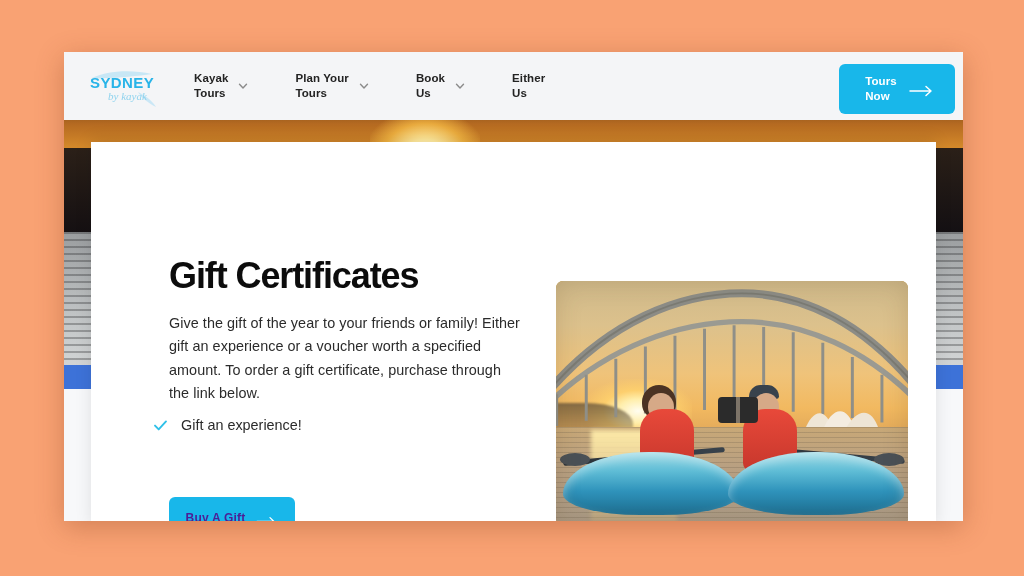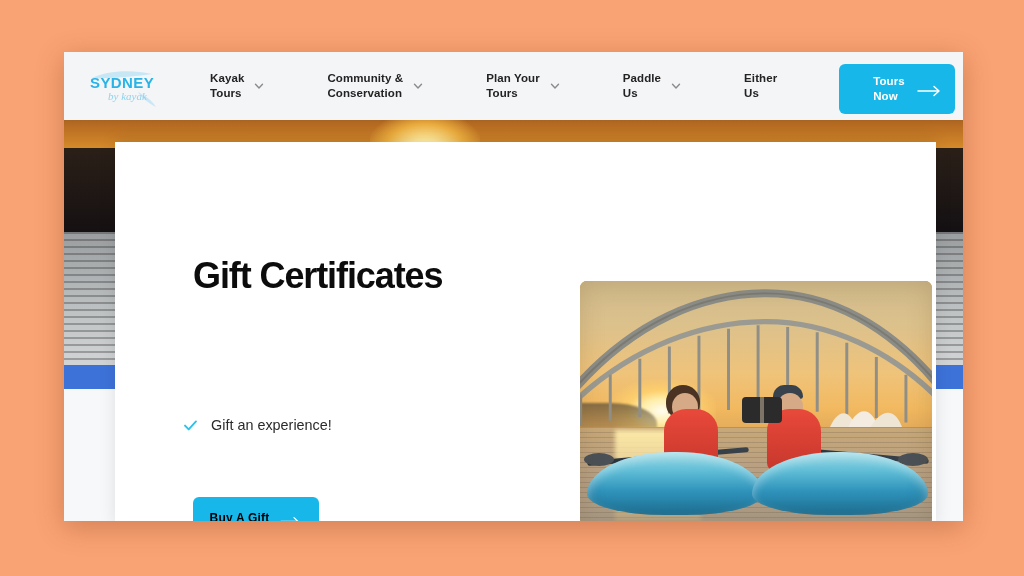--- a/index.html
+++ b/index.html
@@ -60,67 +60,66 @@
     position:absolute; left:0; top:0; width:100%; height:68px;
     background:#F4F5F7; display:flex; align-items:center;
     padding:0 0 0 22px; z-index:20;
   }
   #logo{ width:86px; height:48px; position:relative; flex:none; margin-right:22px; }
   #logo svg{ width:100%; height:100%; display:block; }
 
   .nav-group{ display:flex; align-items:center; gap:9px; margin-right:46px; }
   .nav-label{
     font-size:11.5px; font-weight:bold; color:#232323; line-height:1.32;
-    letter-spacing:.1px; white-space:pre-line; cursor:pointer;margin-left:16px;
+    letter-spacing:.1px; white-space:pre-line; cursor:pointer;
   }
   .chev{ width:12px; height:12px; flex:none; }
   .chev svg{ display:block; }
 
   #book-now-button{
     position:absolute; right:8px; top:12px;
     width:116px; height:50px; border-radius:6px; background:#18B7EA;
     display:flex; align-items:center; justify-content:center; gap:12px;
     cursor:pointer; padding-left:6px;
   }
   #book-now-button .nav-label{ color:#ffffff; }
   #book-arrow{ width:26px; height:12px; }
 
   
   #content-card{
     position:absolute; left:27px; top:90px; right:27px; bottom:-6px;
     background:#ffffff; z-index:15;
     box-shadow:0 -2px 16px rgba(0,0,0,.10);
-    margin-left:24px;
   }
 
   #page-title{
     position:absolute; left:78px; top:116px;
     font-size:36px; font-weight:bold; color:#0c0c0c;
     letter-spacing:-1.1px; line-height:1;
   }
   #intro-paragraph{
     position:absolute; left:78px; top:170px; width:352px;
     font-size:14.4px; line-height:1.63; color:#2b2b2b; letter-spacing:.05px;
   }
   #benefit-list{
-    position:absolute; left:68px; top:275px; list-style:none;
+    position:absolute; left:62px; top:275px; list-style:none;
   }
   .benefit-item{
     display:flex; align-items:center; gap:13px; margin-bottom:16px;
   }
   .check-icon{ width:15px; height:15px; flex:none; }
   .benefit-text{ font-size:14.4px; color:#2b2b2b; }
 
   #buy-gift-button{
     position:absolute; left:78px; top:355px;
     width:126px; height:42px; border-radius:6px; background:#18B7EA;
     display:flex; align-items:center; justify-content:center; gap:11px;
     cursor:pointer;
   }
-  #buy-gift-label{ font-size:12px; font-weight:bold; color:#000000; letter-spacing:.2px; }
+  #buy-gift-label{ font-size:12px; font-weight:bold; color:#4c1d95; letter-spacing:.2px; }
   #buy-arrow{ width:22px; height:11px; }
 
   
   #feature-photo{
     position:absolute; left:465px; top:139px;
     width:352px; height:244px; border-radius:7px; overflow:hidden;
     background:#b9861f;
   }
   .ph{ position:absolute; }
   #ph-sky{
@@ -249,42 +248,33 @@
     <div class="nav-group">
       <span class="nav-label">Kayak
 Tours</span>
       <span class="chev">
         <svg viewBox="0 0 12 12">
             <path d="M2.5 4.3 L6 8 L9.5 4.3" fill="none" stroke="#8b8b8b" stroke-width="1.4" stroke-linecap="round" stroke-linejoin="round"></path>
           </svg>
       </span>
     </div>
 
-    <div class="nav-group">
-      <span class="nav-label">Community &amp;
-Conservation</span>
-      <span class="chev">
-        <svg viewBox="0 0 12 12">
-            <path d="M2.5 4.3 L6 8 L9.5 4.3" fill="none" stroke="#8b8b8b" stroke-width="1.4" stroke-linecap="round" stroke-linejoin="round"></path>
-          </svg>
-      </span>
-    </div>
 
     <div class="nav-group">
       <span class="nav-label">Plan Your
 Tours</span>
       <span class="chev">
         <svg viewBox="0 0 12 12">
             <path d="M2.5 4.3 L6 8 L9.5 4.3" fill="none" stroke="#8b8b8b" stroke-width="1.4" stroke-linecap="round" stroke-linejoin="round"></path>
           </svg>
       </span>
     </div>
 
     <div class="nav-group">
-      <span class="nav-label">Paddle
+      <span class="nav-label">Book
 Us</span>
       <span class="chev">
         <svg viewBox="0 0 12 12">
             <path d="M2.5 4.3 L6 8 L9.5 4.3" fill="none" stroke="#8b8b8b" stroke-width="1.4" stroke-linecap="round" stroke-linejoin="round"></path>
           </svg>
       </span>
     </div>
 
     <div class="nav-group">
       <span class="nav-label">Either
@@ -299,20 +289,21 @@
             <path d="M1 6 H22 M17 1.5 L22 6 L17 10.5" fill="none" stroke="#ffffff" stroke-width="1.5" stroke-linecap="round" stroke-linejoin="round"></path>
           </svg>
       </span>
     </div>
   </nav>
 
   <section id="content-card">
 
     <h1 id="page-title">Gift Certificates</h1>
 
+    <p id="intro-paragraph">Give the gift of the year to your friends or family! Either gift an experience or a voucher worth a specified amount. To order a gift certificate, purchase through the link below.</p>
 
     <ul id="benefit-list">
       <li class="benefit-item">
         <span class="check-icon">
           <svg viewBox="0 0 15 15">
               <path d="M2 7.6 L5.7 11.4 L13 3.4" fill="none" stroke="#2FC0E8" stroke-width="1.9" stroke-linecap="round" stroke-linejoin="round"></path>
             </svg>
         </span>
         <span class="benefit-text">Gift an experience!</span>
       </li>

